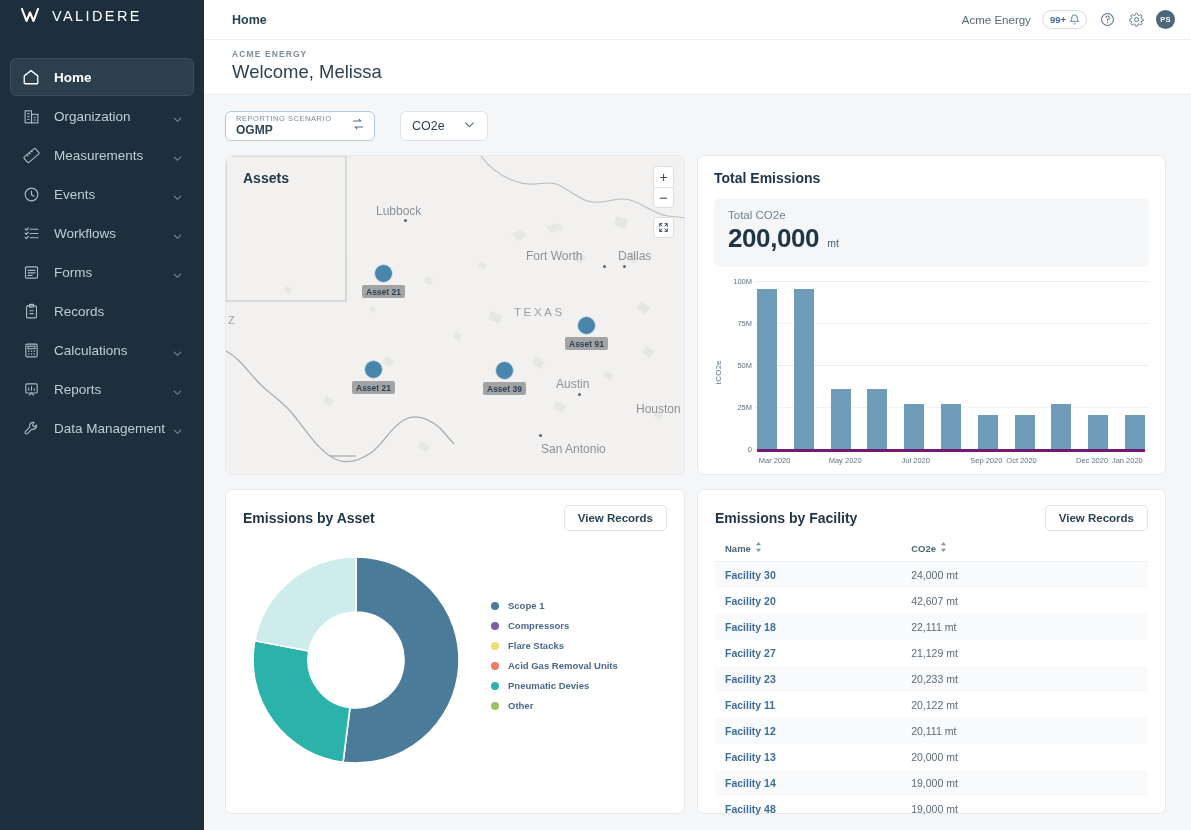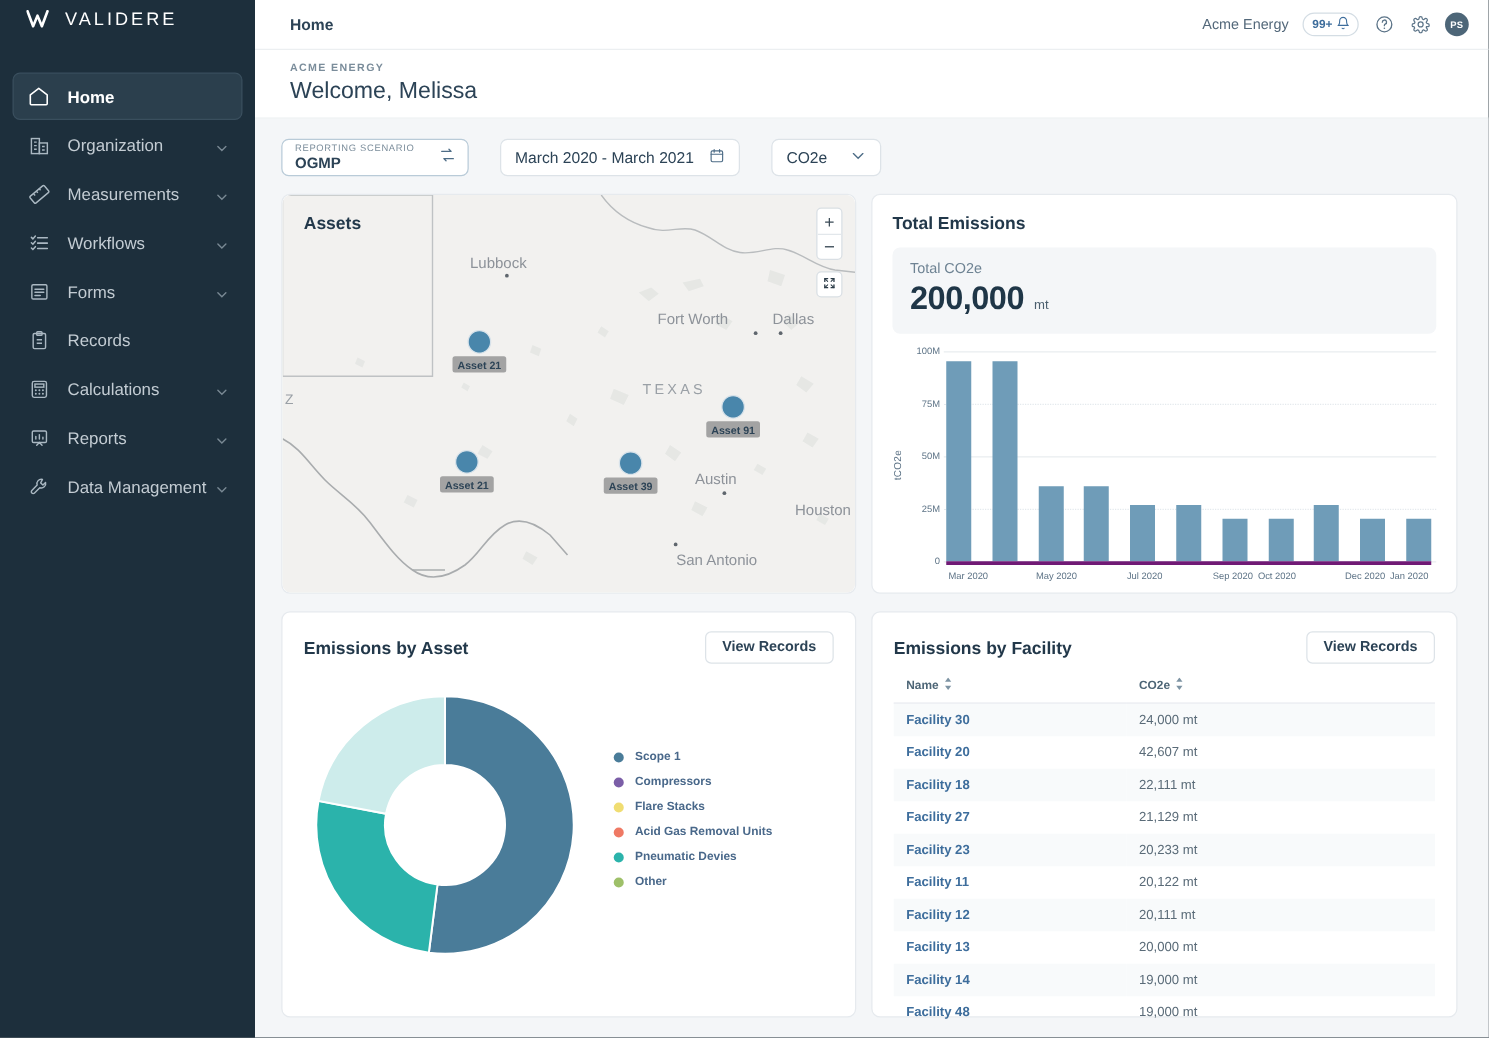--- a/index.html
+++ b/index.html
@@ -310,20 +310,34 @@
           </svg>
         </span>
         <span class="nav-label">Measurements</span>
         <span class="chev">
           <svg width="11" height="11" viewBox="0 0 24 24" fill="none" stroke="#aab8c2" stroke-width="2.4" stroke-linecap="round">
               <path d="M5 9l7 7 7-7"></path>
             </svg>
         </span>
       </div>
 
+      <div class="nav-item">
+        <span class="nav-icon">
+          <svg width="17" height="17" viewBox="0 0 24 24" fill="none" stroke="#aab8c2" stroke-width="1.6" stroke-linecap="round">
+            <circle cx="12" cy="12" r="9"></circle>
+              <path d="M12 7v5.5l3.5 2"></path>
+          </svg>
+        </span>
+        <span class="nav-label">Events</span>
+        <span class="chev">
+          <svg width="11" height="11" viewBox="0 0 24 24" fill="none" stroke="#aab8c2" stroke-width="2.4" stroke-linecap="round">
+              <path d="M5 9l7 7 7-7"></path>
+            </svg>
+        </span>
+      </div>
 
       <div class="nav-item">
         <span class="nav-icon">
           <svg width="17" height="17" viewBox="0 0 24 24" fill="none" stroke="#aab8c2" stroke-width="1.7" stroke-linecap="round">
             <path d="M10 6h11M10 12h11M10 18h11"></path>
             <path d="M3 5.5l1.7 1.7L7.5 4"></path>
               <path d="M3 11.5l1.7 1.7L7.5 10"></path>
               <path d="M3 17.5l1.7 1.7L7.5 16"></path>
           </svg>
         </span>
@@ -454,29 +468,20 @@
             <span class="scenario-lbl" style="display:block">REPORTING SCENARIO</span>
             <span class="scenario-val" style="display:block">OGMP</span>
           </span>
           <span>
             <svg width="14" height="14" viewBox="0 0 24 24" fill="none" stroke="#4d6c86" stroke-width="1.8" stroke-linecap="round" stroke-linejoin="round">
               <path d="M4 7h13l-3-3M20 17H7l3 3"></path>
             </svg>
           </span>
         </div>
 
-        <div class="pill">
-          <span>March 2020 - March 2021</span>
-          <span>
-            <svg width="13" height="13" viewBox="0 0 24 24" fill="none" stroke="#4d6c86" stroke-width="1.7" stroke-linecap="round">
-              <rect x="3.5" y="5" width="17" height="16" rx="2"></rect>
-                <path d="M3.5 10h17M8 3v4M16 3v4"></path>
-            </svg>
-          </span>
-        </div>
 
         <div class="pill sel">
           <span>CO2e</span>
           <span>
             <svg width="13" height="13" viewBox="0 0 24 24" fill="none" stroke="#4d6c86" stroke-width="2" stroke-linecap="round">
                 <path d="M5 9l7 7 7-7"></path>
               </svg>
           </span>
         </div>
       </div>

